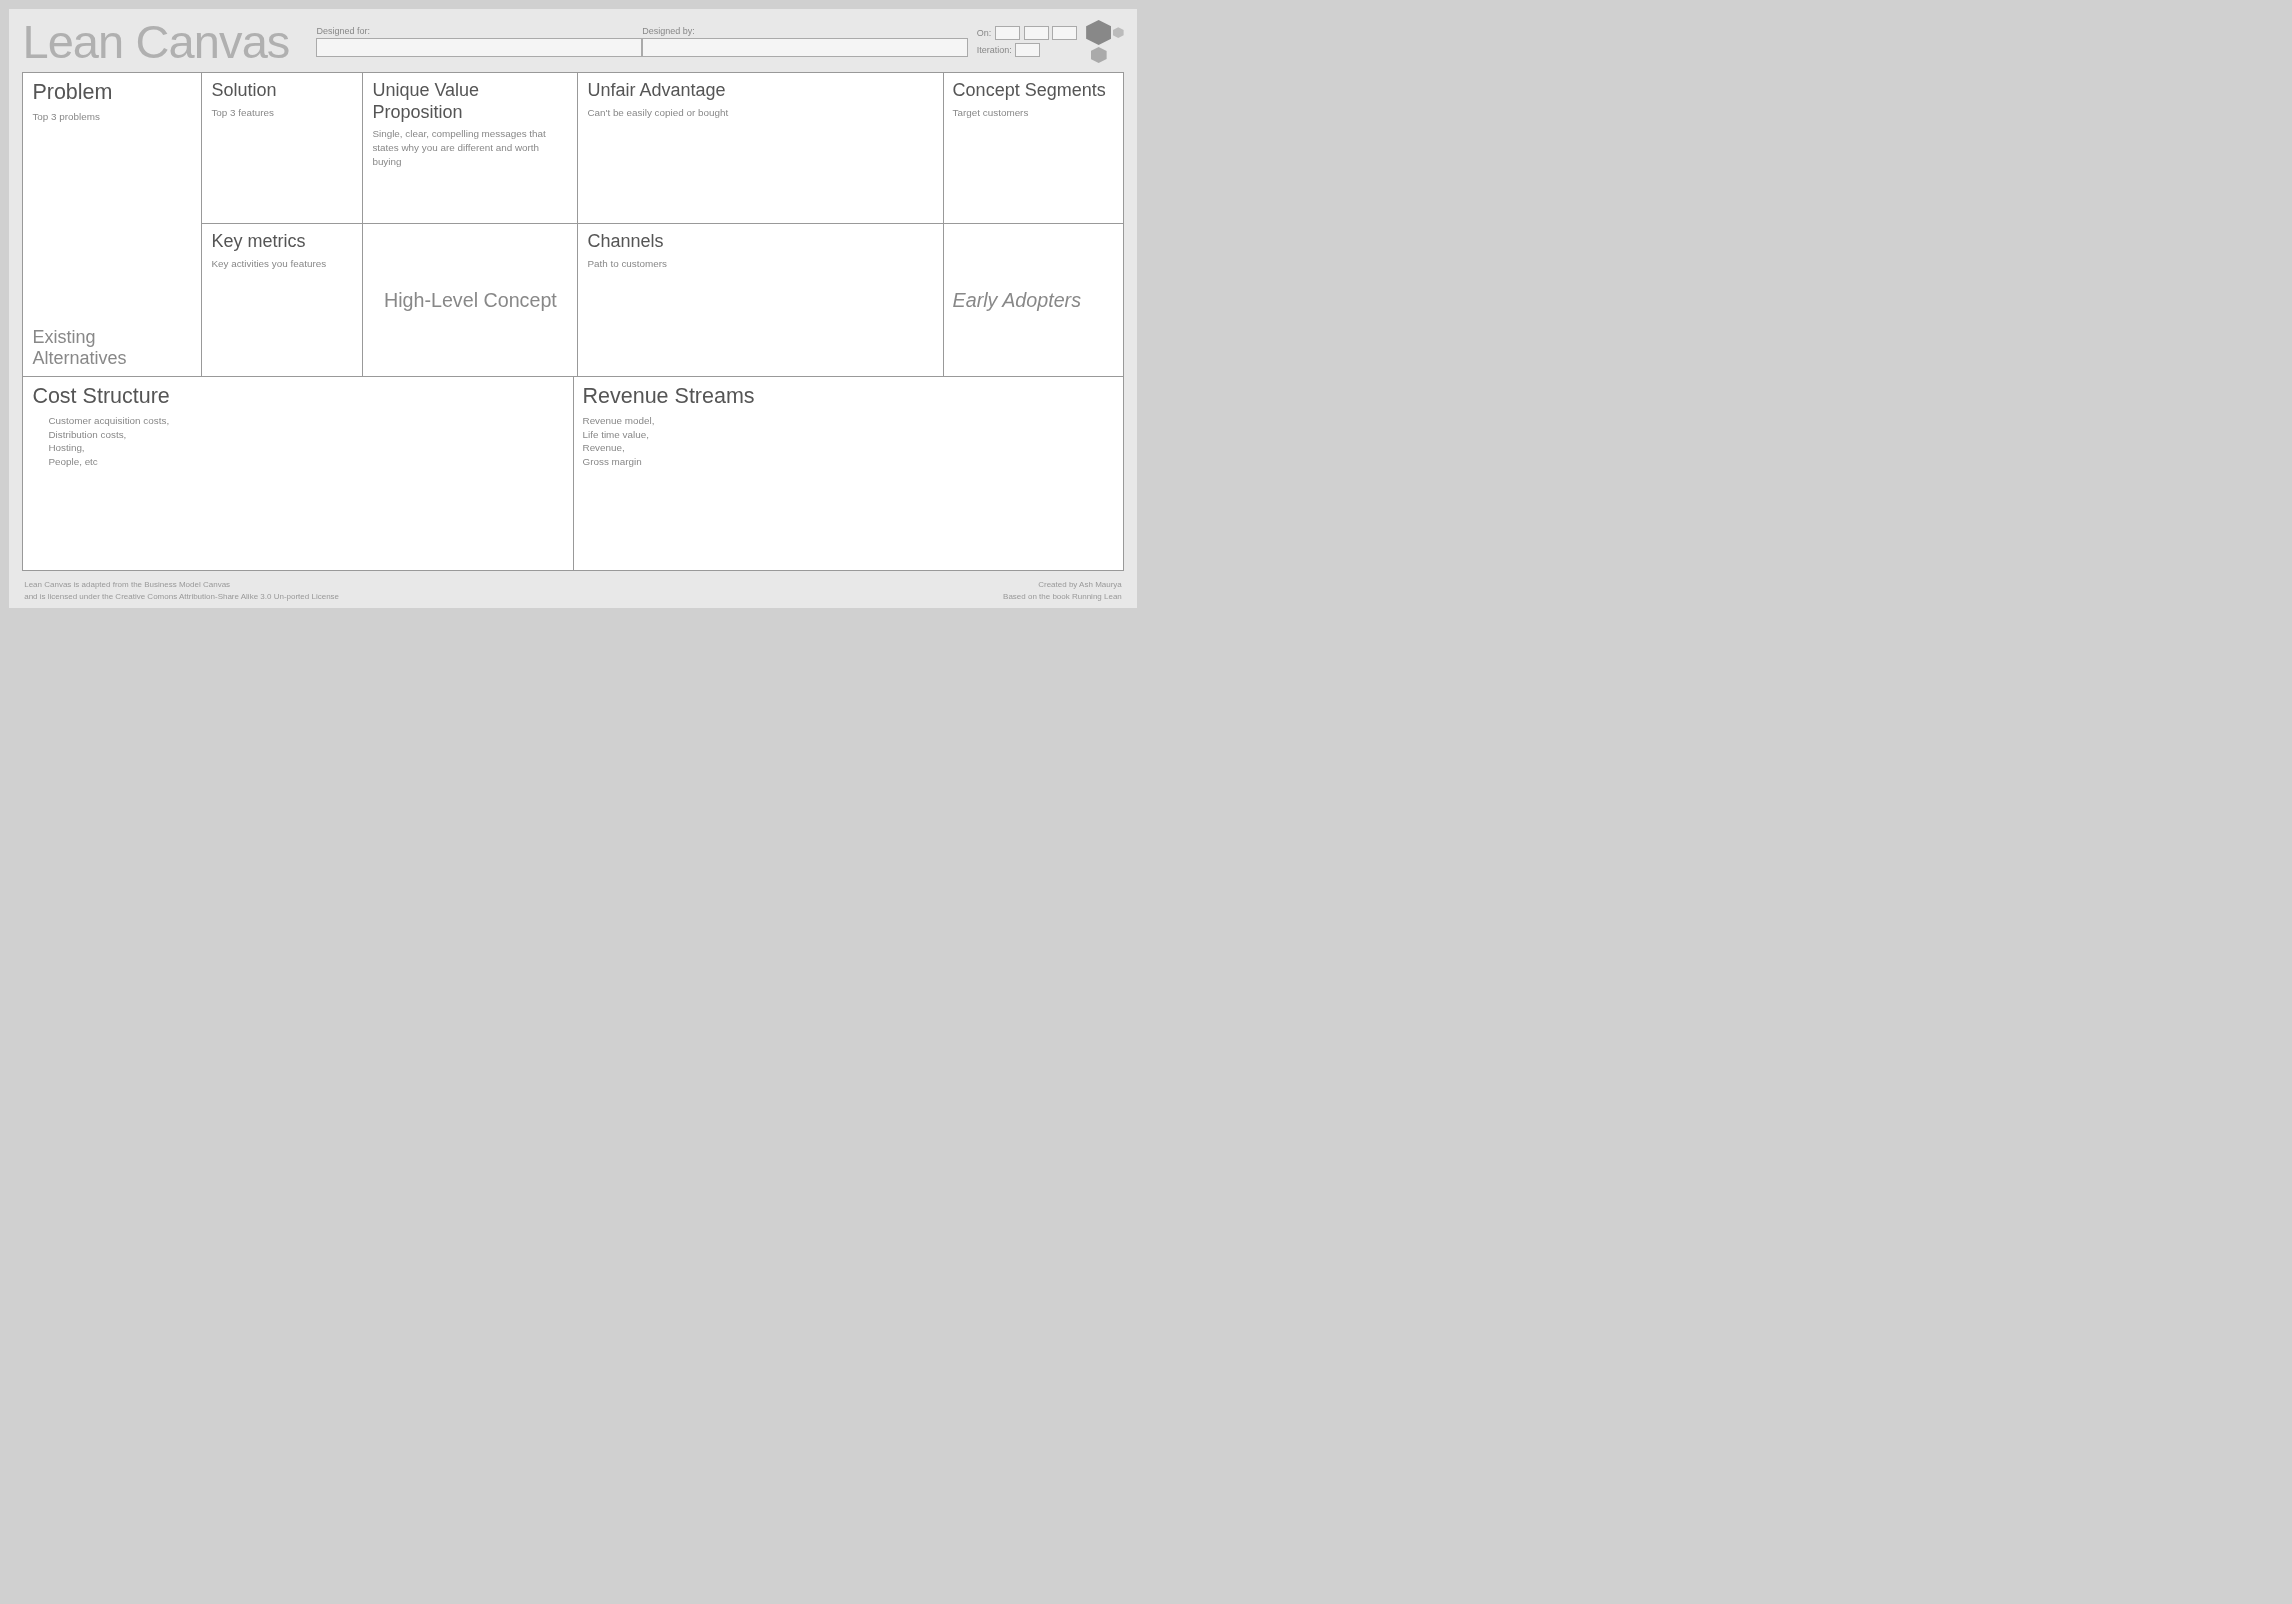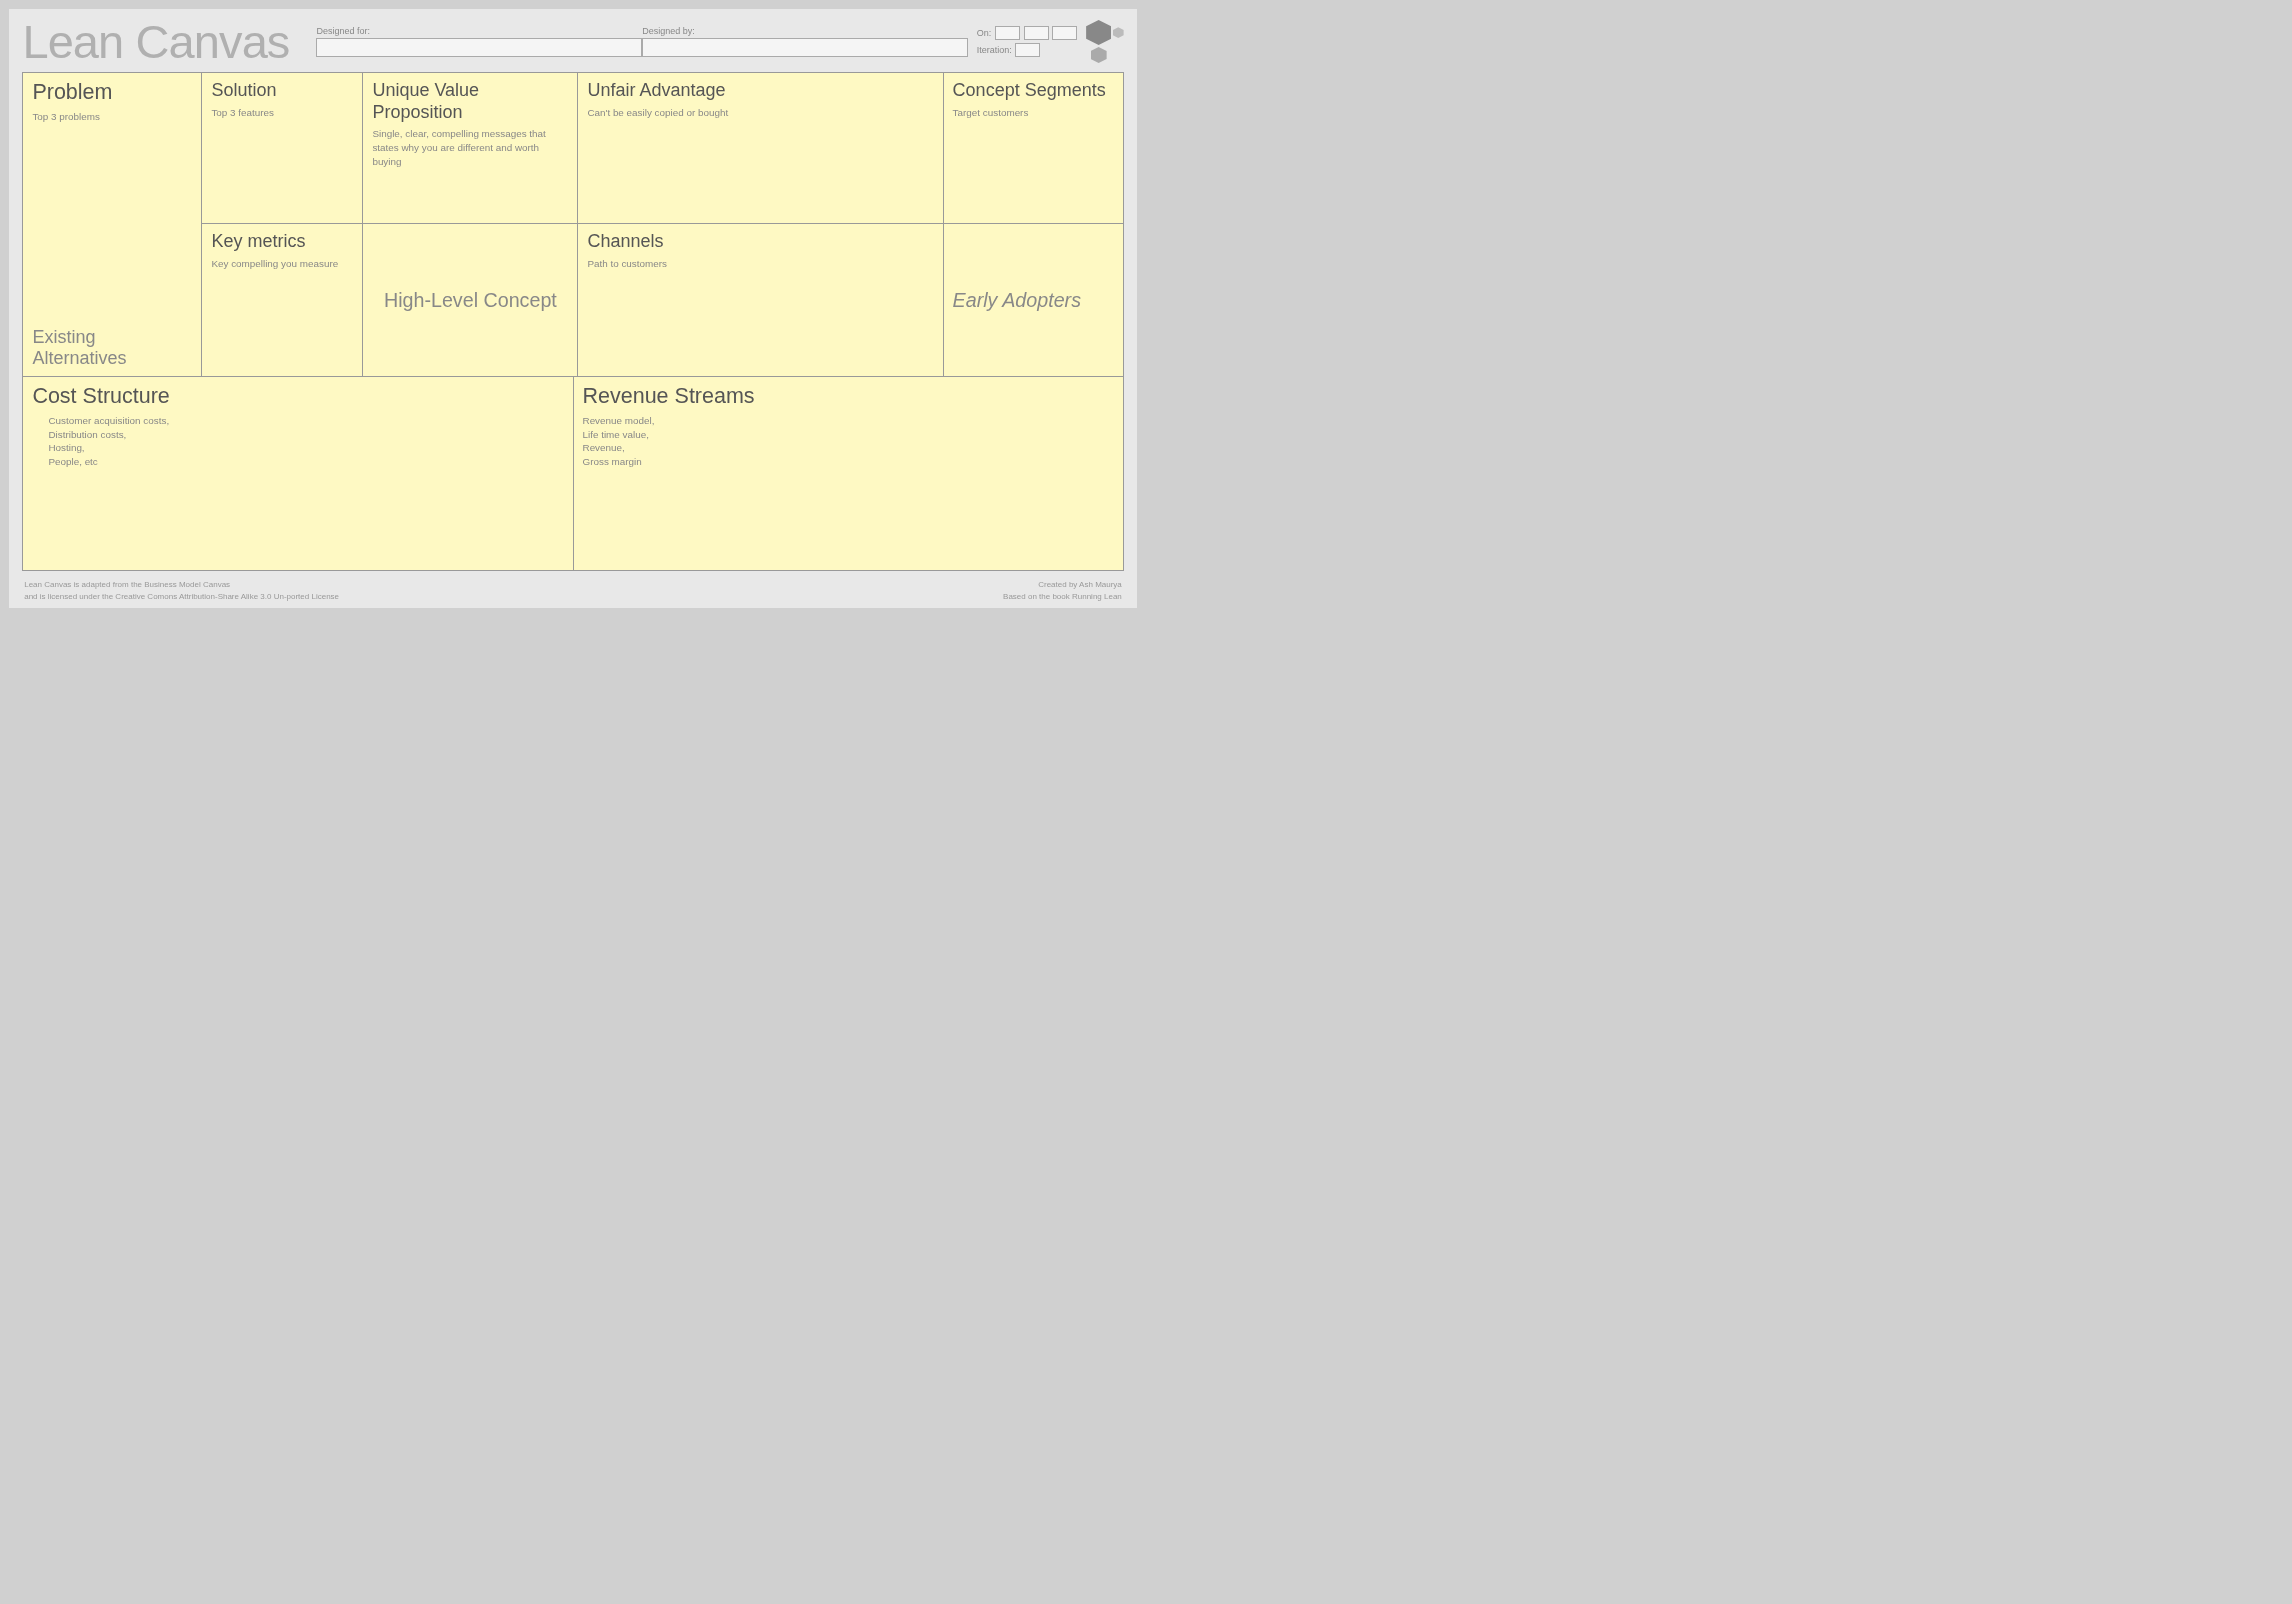--- a/index.html
+++ b/index.html
@@ -121,21 +121,21 @@
 
     .hex.tiny {
       width: 10.7px;
       height: 10.7px;
       background: #bbb;
     }
 
     
     .canvas {
       border: 0.9px solid #999;
-      background: #fef9c3;
+      background: #ffffff;
       flex: 1;
     }
 
     
     .canvas-top {
       display: flex;
       border-bottom: 0.9px solid #999;
       height: 304px;
     }
 
@@ -371,21 +371,21 @@
         <div class="cell-alt-text">Existing Alternatives</div>
       </div>
 
       <div class="cell-solution-metrics">
         <div class="cell-solution">
           <div class="cell-title">Solution</div>
           <div class="cell-subtitle">Top 3 features</div>
         </div>
         <div class="cell-key-metrics">
           <div class="cell-title">Key metrics</div>
-          <div class="cell-subtitle">Key compelling you measure</div>
+          <div class="cell-subtitle">Key activities you features</div>
         </div>
       </div>
 
       <div class="cell-uvp-concept">
         <div class="cell-uvp">
           <div class="cell-title">Unique Value Proposition</div>
           <div class="cell-subtitle">Single, clear, compelling messages that states why you are different and worth buying</div>
         </div>
         <div class="cell-high-level">
           <div class="cell-center-text">High-Level Concept</div>

